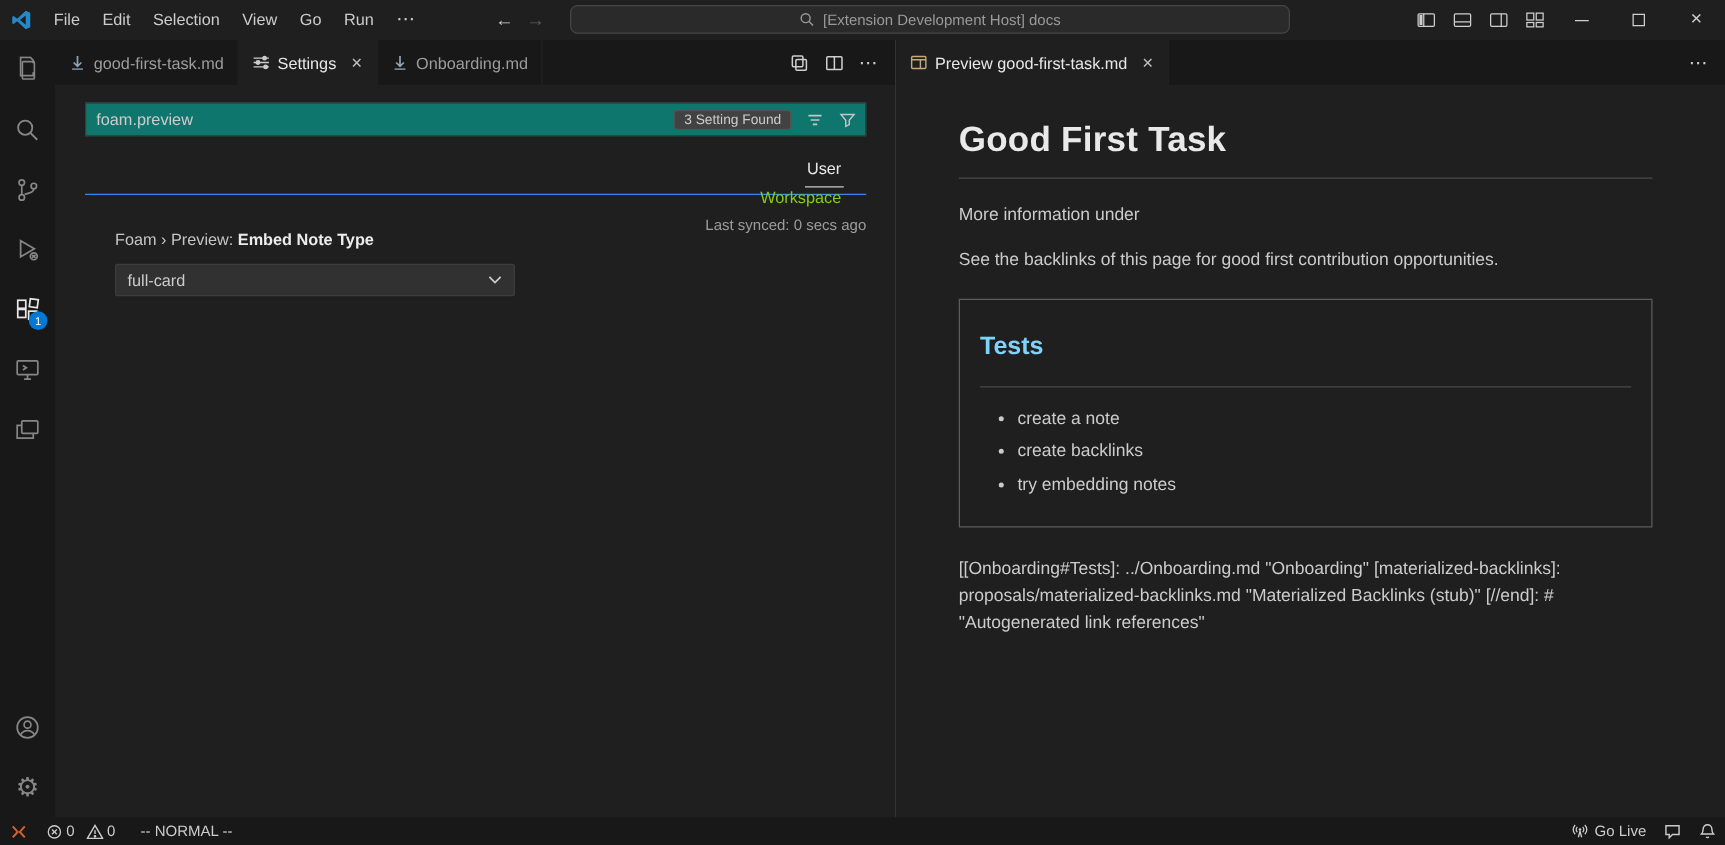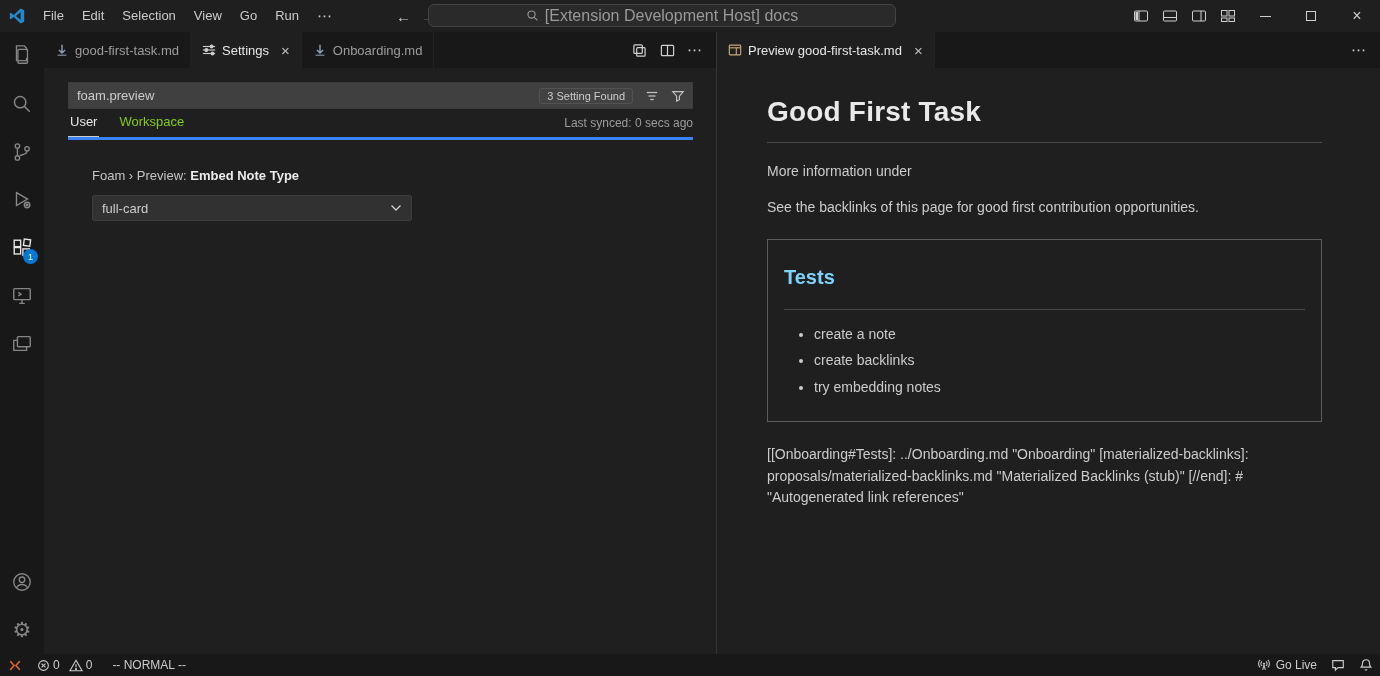--- a/index.html
+++ b/index.html
@@ -14,24 +14,24 @@
 
   
   .titlebar { height:32px; background:#1f1f1f; position:relative; display:flex; align-items:center; flex:0 0 auto; }
   .tb-left { display:flex; align-items:center; height:100%; }
   .vscode-logo { width:34px; display:flex; justify-content:center; }
   .menu-item { padding:10px 9px; color:#cccccc; cursor:default; line-height:32px; }
   .nav-arrows { position:absolute; left:396px; top:0; height:32px; display:flex; align-items:center; gap:10px; font-size:15px; }
   .nav-back { color:#cfcfcf; }
   .nav-fwd { color:#5e5e5e; }
   .command-center {
-    position:absolute; left:428px; top:4px; width:468px; height:23px;
+    position:absolute; left:456px; top:4px; width:576px; height:23px;
     background:#2a2a2a; border:1px solid #454545; border-radius:6px;
     display:flex; align-items:center; justify-content:center; gap:6px;
-    color:#9a9a9a; font-size:16px;
+    color:#9a9a9a; font-size:12px;
   }
   .tb-right { position:absolute; right:0; top:0; height:32px; display:flex; align-items:center; }
   .layout-btn { width:29px; height:32px; display:flex; align-items:center; justify-content:center; color:#cfcfcf; }
   .win-btn { width:46px; height:32px; display:flex; align-items:center; justify-content:center; color:#cfcfcf; }
   .max-box { width:10px; height:10px; border:1px solid #cfcfcf; }
   .min-line { width:11px; height:1px; background:#cfcfcf; }
   .close-glyph { font-size:16px; line-height:16px; }
 
   
   .main { flex:1; display:flex; min-height:0; }
@@ -56,26 +56,26 @@
   .tab { display:flex; align-items:center; gap:6px; padding:0 11px; color:#9d9d9d; border-right:1px solid #222; cursor:pointer; white-space:nowrap; }
   .tab.active { background:#1f1f1f; color:#e7e7e7; }
   .tab-icon { display:flex; align-items:center; color:#8fa1b3; }
   .tab-close { margin-left:6px; font-size:15px; color:#c0c0c0; line-height:1; }
   .tab-actions { margin-left:auto; display:flex; align-items:center; gap:6px; padding:0 10px; color:#cfcfcf; }
   .ta-btn { width:22px; height:22px; display:flex; align-items:center; justify-content:center; border-radius:4px; }
   .more-glyph { font-size:15px; letter-spacing:1px; }
 
   
   .settings-body { padding:14px 23px 0 24px; background:#1f1f1f; flex:1; }
-  .settings-search { height:27px; background:#404040; border:1px solid #3c3c3c; display:flex; align-items:center; }
+  .settings-search { height:27px; background:#0f766e; border:1px solid #3c3c3c; display:flex; align-items:center; }
   .settings-search input { flex:1; background:transparent; border:0; outline:0; color:#cccccc; font-size:13px; padding:0 8px; font-family:"Liberation Sans",sans-serif; }
   .result-badge { font-size:11px; background:#424242; border:1px solid #525252; color:#cccccc; border-radius:3px; padding:1px 7px; margin-right:7px; white-space:nowrap; }
   .search-icon-btn { width:24px; height:23px; display:flex; align-items:center; justify-content:center; color:#c5c5c5; margin-right:2px; border-radius:3px; }
 
-  .scope-row { display:flex; align-items:flex-end; margin-top:2px; border-bottom:3px solid #3b82f6; height:29px; }
+  .scope-row { display:flex; align-items:flex-end; margin-top:18px; border-bottom:1px solid #3b82f6; height:29px;flex-direction:column; }
   .scope { color:#84cc16; padding:0 2px 7px; margin-right:18px; border-bottom:1px solid transparent; cursor:pointer; }
   .scope.active { color:#e7e7e7; border-bottom-color:#cccccc; }
   .last-synced { margin-left:auto; color:#9d9d9d; font-size:12px; padding-bottom:7px; }
 
   .setting-item { margin:28px 0 0 24px; }
   .setting-label { font-size:13px; }
   .setting-category { color:#c5c5c5; }
   .setting-name { color:#ececec; font-weight:bold; }
   .setting-select {
     margin-top:12px; width:320px; height:26px; background:#313131; border:1px solid #3c3c3c; border-radius:2px;

